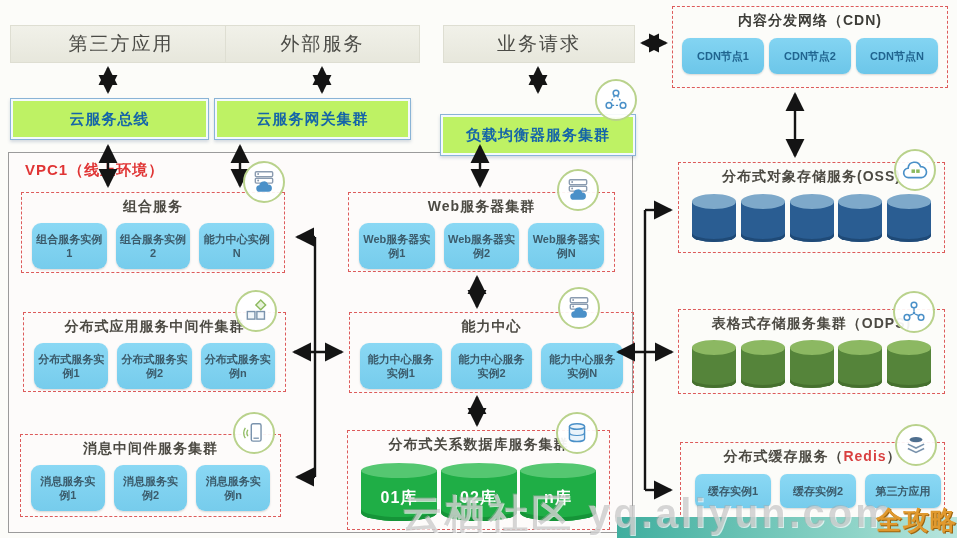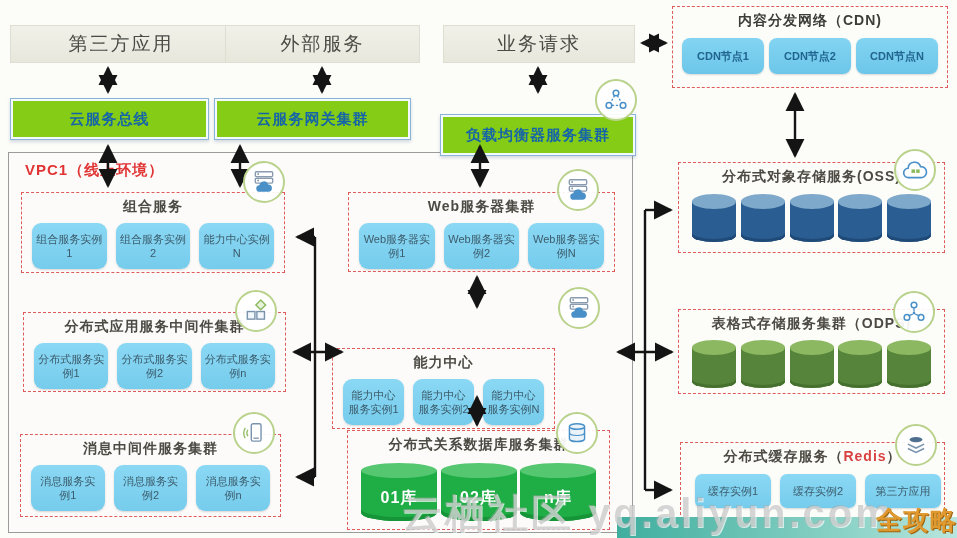--- a/index.html
+++ b/index.html
@@ -10,33 +10,33 @@
   
   .connectors { position:absolute; left:0; top:0; width:957px; height:538px; z-index:4; pointer-events:none; }
   .connectors line { stroke:#141414; stroke-width:2.4; }
 
   
   .topbox { position:absolute; top:25px; height:38px; background:linear-gradient(#f1f1e9,#e7e7dc);
             border:1px solid #deded2; display:flex; align-items:center; justify-content:center;
             font-size:19px; color:#4b4b46; letter-spacing:2px; z-index:3; }
 
   
-  .gwbox { position:absolute; top:98px; height:42px; background:#84cc16; border:1px solid #8ab4d6;
+  .gwbox { position:absolute; top:98px; height:42px; background:#bef264; border:1px solid #8ab4d6;
            box-shadow:0 2px 3px rgba(90,120,150,.25), inset 0 0 0 2px #f4f9fd;
            display:flex; align-items:center; justify-content:center;
            font-size:15px; font-weight:bold; color:#1565a8; letter-spacing:1px; z-index:3; }
 
   
   .cluster { position:absolute; border:1.6px dashed #dd5b5b; z-index:2; background:transparent; }
   .cluster-title { margin-top:5px; text-align:center; font-weight:bold; font-size:14px; color:#4c4a43; letter-spacing:1px; }
   .title-accent { color:#d94040; }
   .inst-row { display:flex; justify-content:space-between; gap:9px; padding:7px 10px 8px; }
   .inst { flex:1; background:linear-gradient(#8ad8f4,#76ccec); border-radius:9px; min-height:46px;
           display:flex; align-items:center; justify-content:center; text-align:center;
-          font-size:11px; font-weight:normal; color:#3b5b6b; line-height:1.3; padding:2px 4px;
+          font-size:11px; font-weight:bold; color:#3b5b6b; line-height:1.3; padding:2px 4px;
           box-shadow:0 1px 2px rgba(0,0,0,.15); }
   .inst.short { min-height:34px; border-radius:7px; flex:none; width:76px; }
 
   
   .cdn-title { text-align:center; font-weight:bold; font-size:14px; color:#3d3d38; margin-top:5px; letter-spacing:1px; }
   .cdn-row { display:flex; justify-content:space-between; padding:8px 9px; }
   .cdn-node { width:82px; height:36px; background:linear-gradient(#83d4f2,#6cc6e9); border-radius:8px;
               display:flex; align-items:center; justify-content:center; font-size:11px; font-weight:bold; color:#20648f;
               box-shadow:0 1px 2px rgba(0,0,0,.15); }
 
@@ -163,21 +163,21 @@
 
   <div class="cluster" style="left:348px;top:192px;width:267px;height:80px;">
     <div class="cluster-title">Web服务器集群</div>
     <div class="inst-row">
       <div class="inst">Web服务器实例1</div>
       <div class="inst">Web服务器实例2</div>
       <div class="inst">Web服务器实例N</div>
     </div>
   </div>
 
-  <div class="cluster" style="left:332px;top:312px;width:223px;height:81px;margin-top:36px;">
+  <div class="cluster" style="left:349px;top:312px;width:285px;height:81px;">
     <div class="cluster-title">能力中心</div>
     <div class="inst-row">
       <div class="inst">能力中心服务实例1</div>
       <div class="inst">能力中心服务实例2</div>
       <div class="inst">能力中心服务实例N</div>
     </div>
   </div>
 
   <div class="cluster" style="left:347px;top:430px;width:263px;height:100px;">
     <div class="cluster-title">分布式关系数据库服务集群</div>

